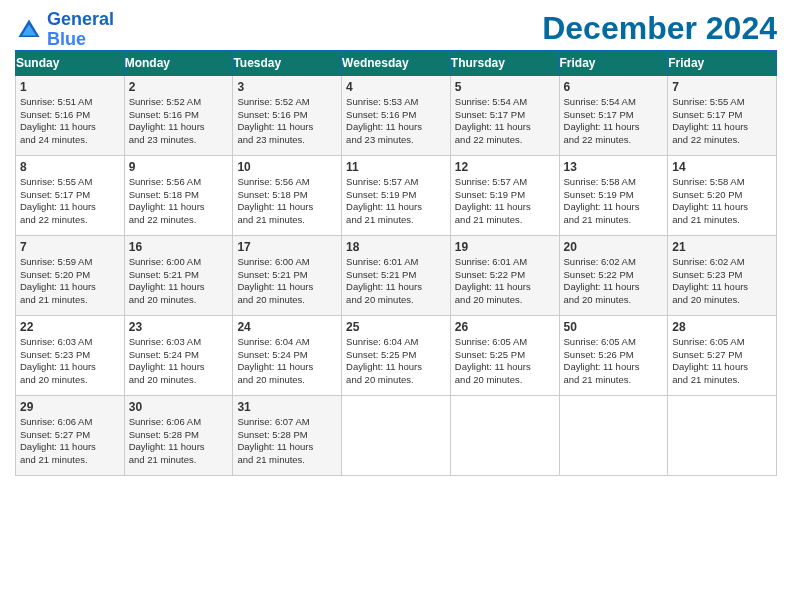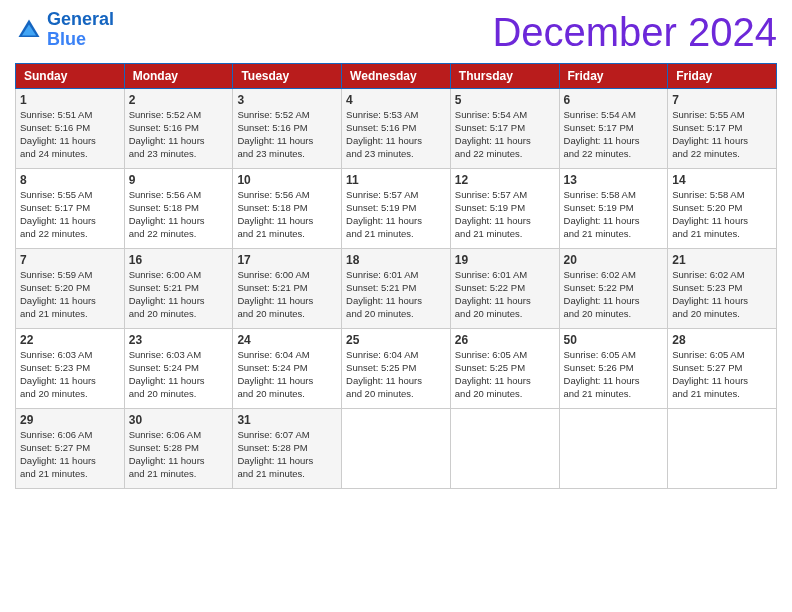--- a/index.html
+++ b/index.html
@@ -13,21 +13,20 @@
     .page {
       width: 792px;
       height: 612px;
       padding: 10px 15px;
       background: #fff;
     }
     .header {
       display: flex;
       align-items: flex-start;
       justify-content: space-between;
-      margin-bottom: 8px;
     }
     .logo {
       display: flex;
       align-items: center;
       gap: 4px;
     }
     .logo-text {
       font-size: 18px;
       font-weight: bold;
       color: #333;
@@ -37,37 +36,37 @@
       color: #1565c0;
     }
     .logo-icon {
       width: 28px;
       height: 28px;
     }
     .title-block {
       text-align: right;
     }
     .main-title {
-      font-size: 40px;
-      font-weight: normal;
-      color: #6d28d9;
+      font-size: 32px;
+      font-weight: bold;
+      color: #0369a1;
     }
     .subtitle {
       font-size: 14px;
       color: #555;
     }
     .calendar {
       width: 100%;
       border-collapse: collapse;
       font-size: 10px;
     }
     .calendar thead tr th {
-      background: #b91c1c;
+      background: #0f766e;
       color: #fff;
-      padding: 5px 8px;
+      padding: 5px 0;
       text-align: left;
       font-size: 12px;
       font-weight: bold;
       border: 1px solid #1565c0;
     }
     .calendar tbody tr td {
       border: 1px solid #ccc;
       vertical-align: top;
       padding: 3px 4px;
       width: calc(100% / 7);

